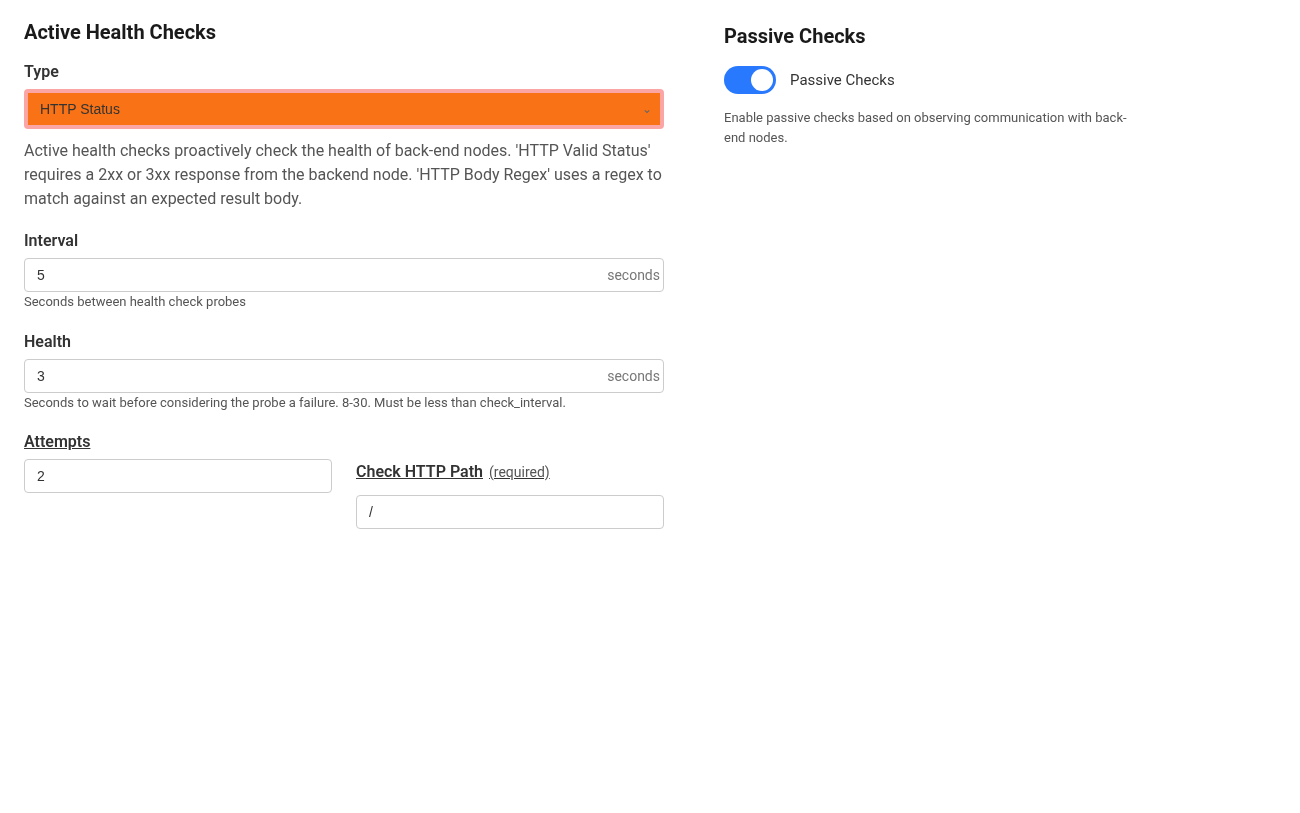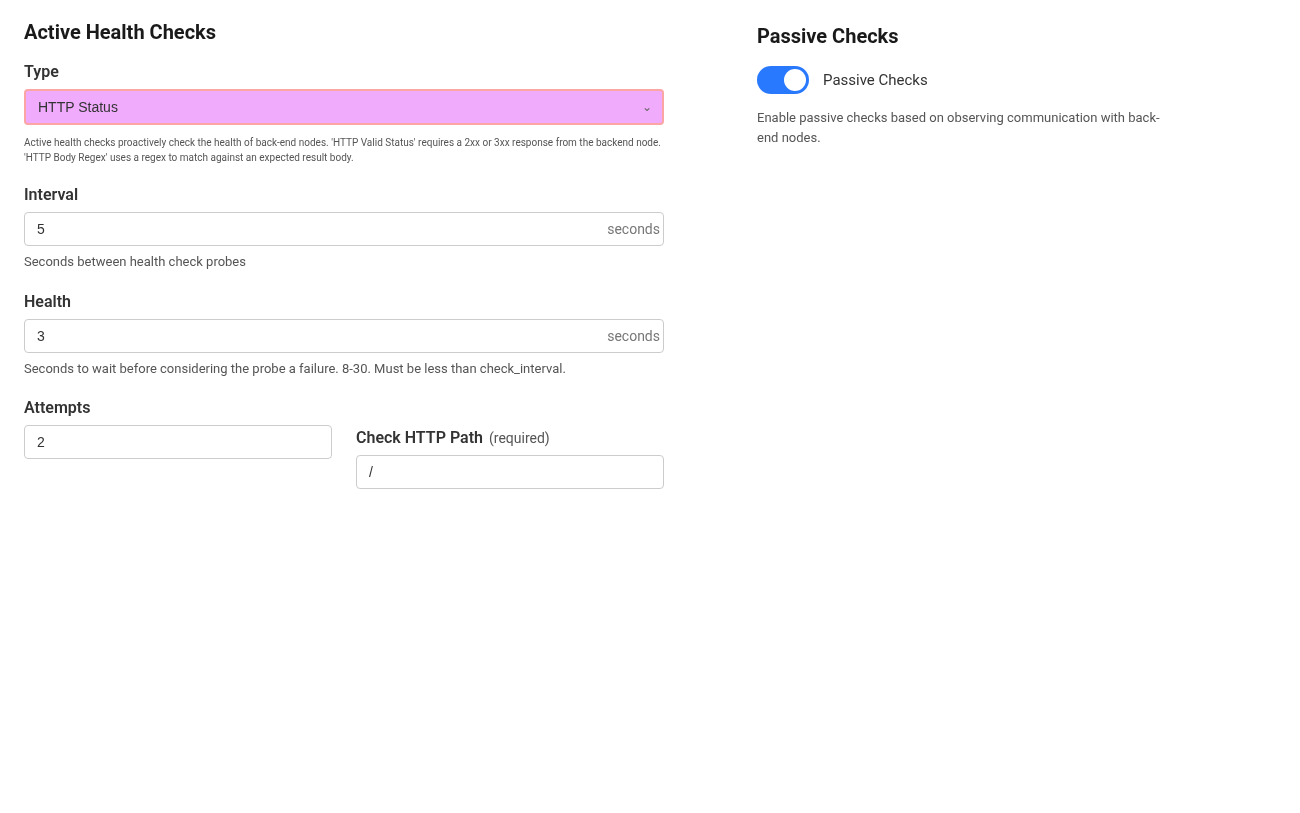--- a/index.html
+++ b/index.html
@@ -11,21 +11,21 @@
     body {
       font-family: -apple-system, BlinkMacSystemFont, 'Segoe UI', Roboto, sans-serif;
       background: #ffffff;
       color: #333333;
       font-size: 14px;
       padding: 20px 24px;
     }
 
     .main-layout {
       display: flex;
-      gap: 93px;
+      gap: 60px;
       max-width: 1260px;
     }
 
     .left-panel {
       flex: 0 0 640px;
     }
 
     .right-panel {
       flex: 1;
       padding-top: 4px;
@@ -60,41 +60,41 @@
     }
 
     .select-wrapper {
       position: relative;
       margin-bottom: 10px;
     }
 
     .select-field {
       width: 100%;
       padding: 8px 36px 8px 12px;
-      border: 2px solid #fca5a5;
+      border: 4px solid #fca5a5;
       border-radius: 4px;
-      background: #f0abfc;
+      background: #f97316;
       font-size: 14px;
       color: #333;
       appearance: none;
       cursor: pointer;
     }
 
     .select-chevron {
       position: absolute;
       right: 12px;
       top: 50%;
       transform: translateY(-50%);
       pointer-events: none;
       color: #666;
       font-size: 12px;
     }
 
     .description-text {
-      font-size: 10px;
+      font-size: 16px;
       color: #555;
       line-height: 1.5;
     }
 
     .field-section {
       margin-bottom: 20px;
     }
 
     .input-with-suffix {
       position: relative;
@@ -116,28 +116,28 @@
       position: absolute;
       right: 4px;
       color: #777;
       font-size: 14px;
       pointer-events: none;
     }
 
     .field-hint {
       font-size: 13px;
       color: #555;
-      margin-top: 6px;
       line-height: 1.5;
     }
 
     .two-col-fields {
       display: flex;
       gap: 24px;
       margin-top: 20px;
+      text-decoration: underline;
     }
 
     .two-col-fields .field-section {
       flex: 1;
     }
 
     .plain-input {
       width: 100%;
       padding: 8px 12px;
       border: 1px solid #cccccc;
@@ -244,21 +244,21 @@
 
     <div class="two-col-fields">
 
       <div class="field-section">
         <div class="field-label">Attempts</div>
         <input class="plain-input" type="text" value="2" style="">
       </div>
 
       <div class="field-section">
         <div class="field-label-row">
-          <span class="field-label" style="margin-bottom:0;text-align:center;">Check HTTP Path</span>
+          <span class="field-label" style="margin-bottom:6px;text-align:center;">Check HTTP Path</span>
           <span class="field-label-required">(required)</span>
         </div>
         <input class="plain-input" type="text" value="/" style="">
       </div>
 
     </div>
 
   </div>
 
   <div class="right-panel">

